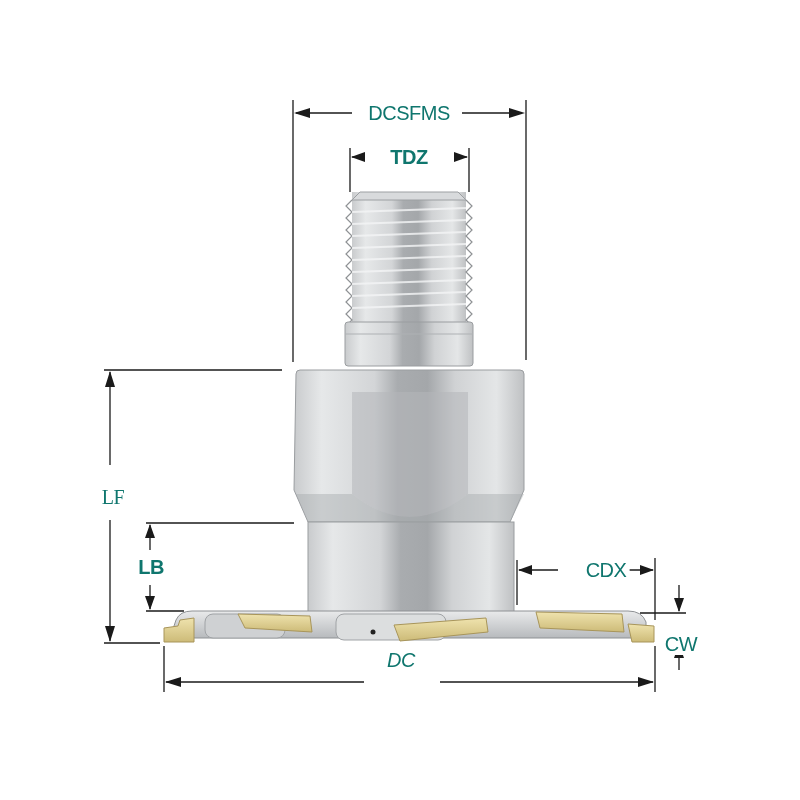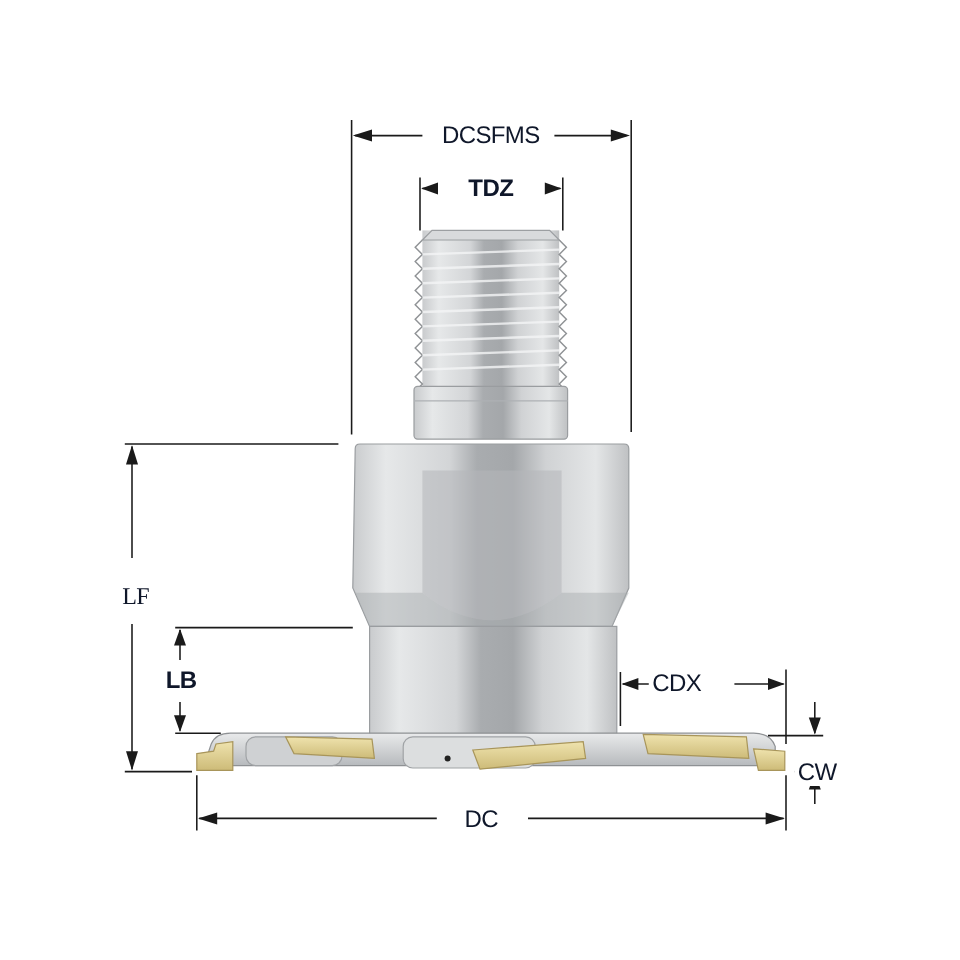--- a/index.html
+++ b/index.html
@@ -1,18 +1,18 @@
 <!DOCTYPE html>
 <html><head>
 <meta charset="utf-8">
 <style>
   html, body { margin: 0; padding: 0; background: #ffffff; }
   body { width: 800px; height: 800px; position: relative; overflow: hidden; font-family: "Liberation Sans", sans-serif; }
   svg { position: absolute; left: 0; top: 0; }
-  .lbl { position: absolute; font-family: "Liberation Sans", sans-serif; font-size: 20px; color: #0f172a; background: #fff; line-height: 22px; padding: 0 3px; transform: translate(-50%, -50%); white-space: nowrap; letter-spacing: -0.5px; }
+  .lbl { position: absolute; font-family: "Liberation Sans", sans-serif; font-size: 20px; color: #0f766e; background: #fff; line-height: 22px; padding: 0 3px; transform: translate(-50%, -50%); white-space: nowrap; letter-spacing: -0.5px; }
 </style>
 </head>
 <body>
 
 <svg width="800" height="800" viewBox="0 0 800 800">
   <defs>
     <linearGradient id="steel" x1="0" x2="1" y1="0" y2="0">
       <stop offset="0" stop-color="#c9cbcd"></stop>
       <stop offset="0.12" stop-color="#e6e8e9"></stop>
       <stop offset="0.35" stop-color="#d3d5d7"></stop>
@@ -129,15 +129,15 @@
     <line x1="440" y1="682" x2="653" y2="682"></line>
     <path d="M165 682 l16 -5 l0 10 z" stroke="none"></path>
     <path d="M654 682 l-16 -5 l0 10 z" stroke="none"></path>
   </g>
 </svg>
 
 <div class="lbl" style="left:409px; top:113px;">DCSFMS</div>
 <div class="lbl" style="left:409px; top:157px;font-weight:bold;">TDZ</div>
 <div class="lbl" style="left:113px; top:497px;font-family:Liberation Serif, serif;">LF</div>
 <div class="lbl" style="left:151px; top:567px;font-weight:bold;">LB</div>
-<div class="lbl" style="left:564px; top:570px;">CDX</div>
+<div class="lbl" style="left:606px; top:570px;">CDX</div>
 <div class="lbl" style="left:681px; top:644px;">CW</div>
-<div class="lbl" style="left:401px; top:683px;">DC</div>
+<div class="lbl" style="left:401px; top:660px;font-style:italic;">DC</div>
 
 </body></html>

